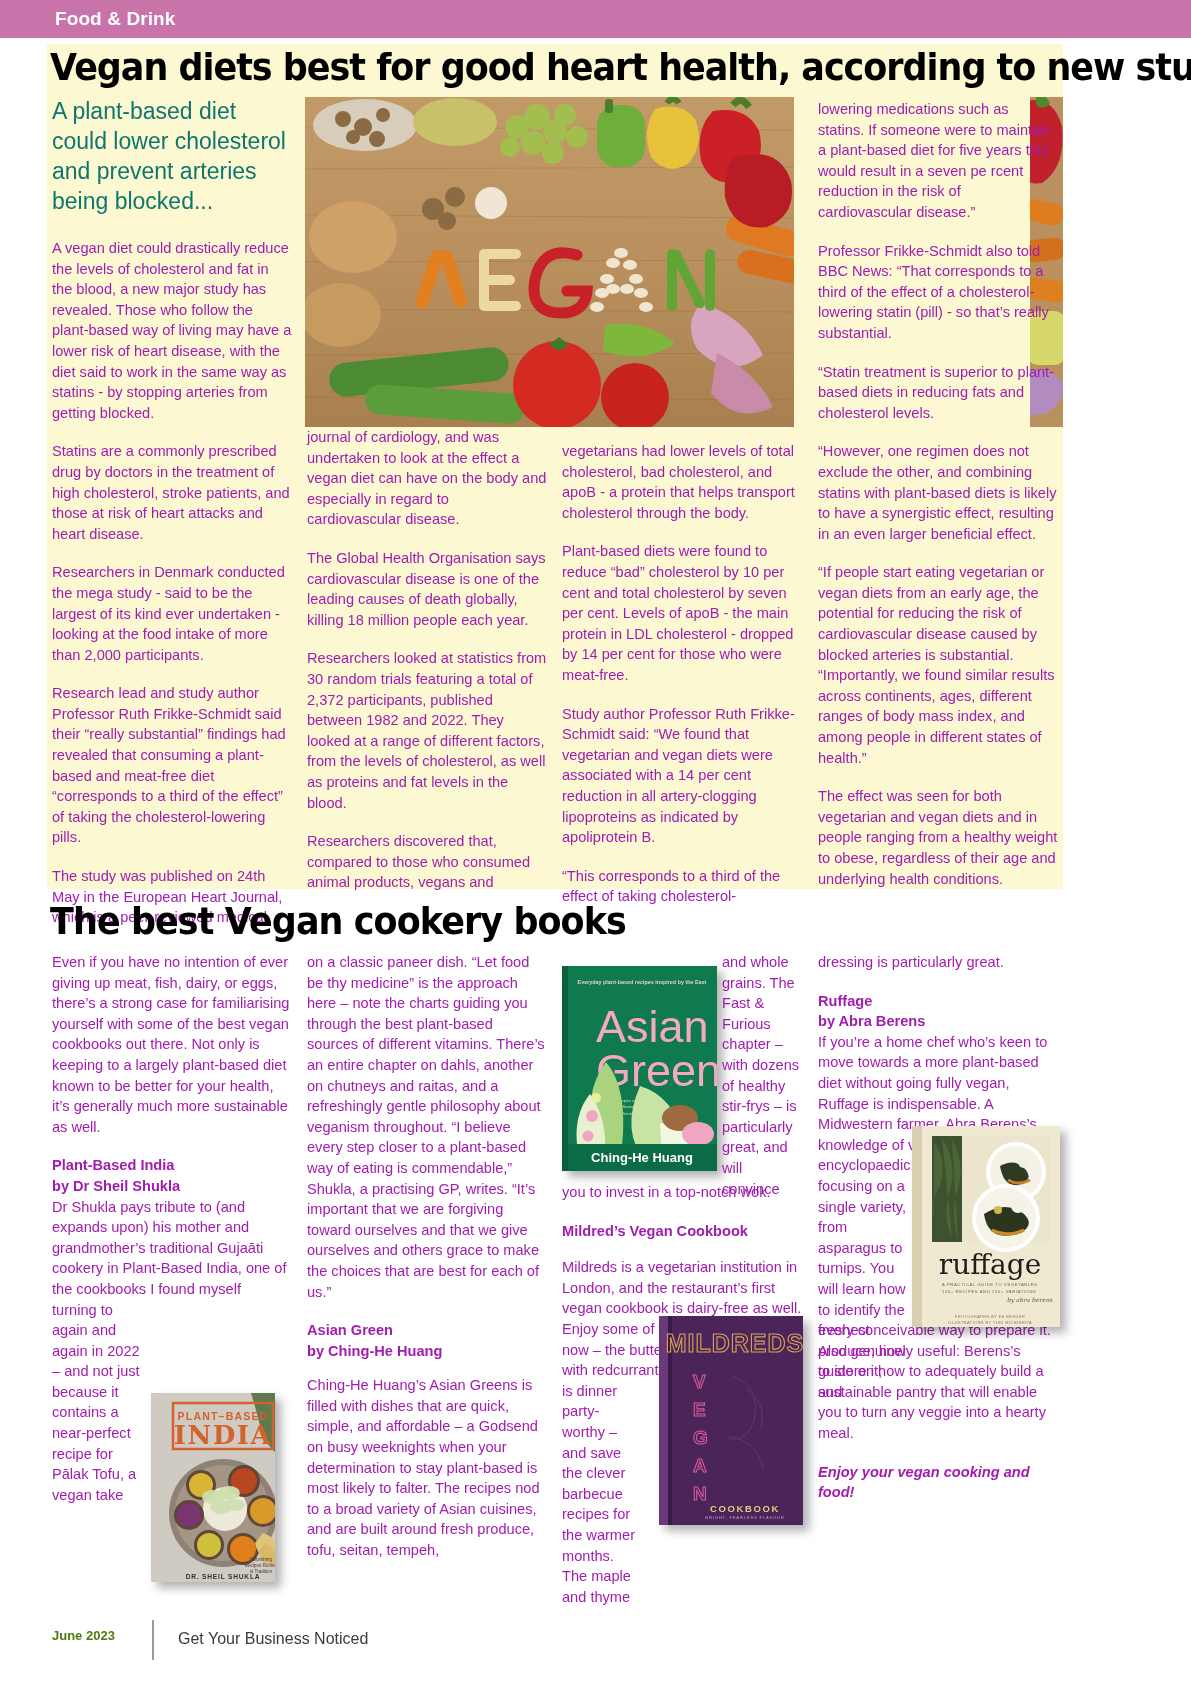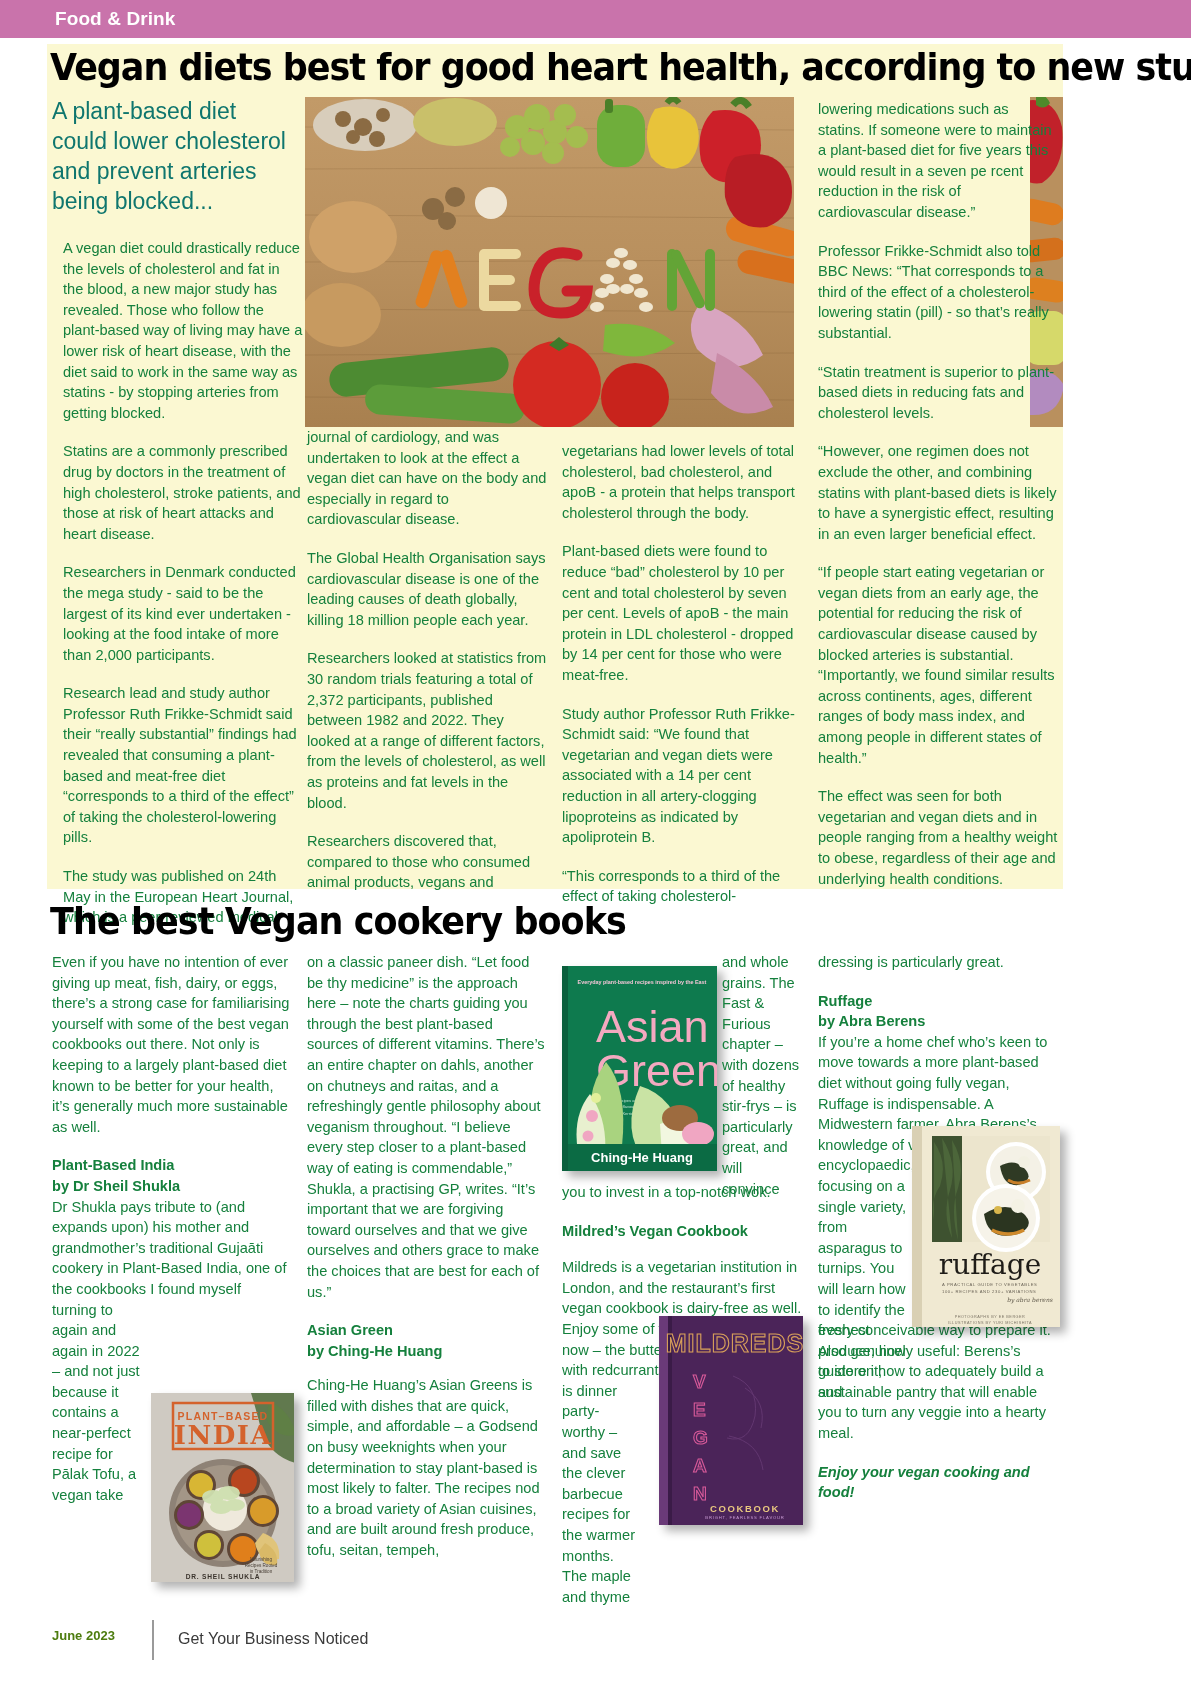--- a/index.html
+++ b/index.html
@@ -90,21 +90,21 @@
     font-size: 23px;
     line-height: 30px;
     color: #0f766e;
   }
 
   
   .col {
     position: absolute;
     font-size: 14.6px;
     line-height: 20.6px;
-    color: #15803d;
+    color: #a21caf;
   }
   .col p {
     margin: 0 0 18px 0;
   }
   .col p:last-child { margin-bottom: 0; }
 
   .bookhead {
     font-weight: bold;
   }
 
@@ -289,21 +289,21 @@
       <path d="M-6 4 q30 -6 38 26 q4 40 -20 56 q-28 4 -30 -34z" fill="#c1212a"></path>
       <path d="M6 0 q8 -6 14 6 q-6 8 -14 2z" fill="#4e8a2a"></path>
       <rect x="-10" y="104" width="44" height="22" rx="11" fill="#de7c1f" transform="rotate(12 12 115)"></rect>
       <rect x="-10" y="142" width="46" height="22" rx="11" fill="#d4701c" transform="rotate(-6 13 153)"></rect>
       <rect x="-6" y="182" width="44" height="22" rx="11" fill="#dd801f" transform="rotate(8 16 193)"></rect>
       <rect x="-4" y="214" width="40" height="54" rx="12" fill="#d6d96a"></rect>
       <path d="M-6 276 q26 -10 40 12 q-4 32 -34 30z" fill="#b28bbf"></path>
     </svg>
   </div>
 
-  <div class="col" style="left:52px; top:238px; width:240px;margin-left:11px;">
+  <div class="col" style="left:52px; top:238px; width:240px;">
     <p>A vegan diet could drastically reduce the levels of cholesterol and fat in the blood, a new major study has revealed. Those who follow the plant-based way of living may have a lower risk of heart disease, with the diet said to work in the same way as statins - by stopping arteries from getting blocked.</p>
     <p>Statins are a commonly prescribed drug by doctors in the treatment of high cholesterol, stroke patients, and those at risk of heart attacks and heart disease.</p>
     <p>Researchers in Denmark conducted the mega study - said to be the largest of its kind ever undertaken - looking at the food intake of more than 2,000 participants.</p>
     <p>Research lead and study author Professor Ruth Frikke-Schmidt said their “really substantial” findings had revealed that consuming a plant-based and meat-free diet “corresponds to a third of the effect” of taking the cholesterol-lowering pills.</p>
     <p>The study was published on 24th May in the European Heart Journal, which is a peer-reviewed medical</p>
   </div>
 
   <div class="col" style="left:307px; top:427px; width:240px;">
     <p>journal of cardiology, and was undertaken to look at the effect a vegan diet can have on the body and especially in regard to cardiovascular disease.</p>
     <p>The Global Health Organisation says cardiovascular disease is one of the leading causes of death globally, killing 18 million people each year.</p>
@@ -332,21 +332,21 @@
   <div class="col" style="left:52px; top:952px; width:240px;">
     <p>Even if you have no intention of ever giving up meat, fish, dairy, or eggs, there’s a strong case for familiarising yourself with some of the best vegan cookbooks out there. Not only is keeping to a largely plant-based diet known to be better for your health, it’s generally much more sustainable as well.</p>
     <p style="margin-bottom:0;">
       <span class="bookhead">Plant-Based India</span><br>
       <span class="bookhead">by Dr Sheil Shukla</span>
     </p>
     <p style="margin-bottom:0;">Dr Shukla pays tribute to (and expands upon) his mother and grandmother’s traditional Gujaāti cookery in Plant-Based India, one of the cookbooks I found myself</p>
     <p style="margin-bottom:0; width:98px;">turning to again and again in 2022 – and not just because it contains a near-perfect recipe for Pālak Tofu, a vegan take</p>
   </div>
 
-  <div class="cover" style="left:151px; top:1393px; width:143px; height:189px;">
+  <div class="cover" style="left:151px; top:1393px; width:124px; height:189px;">
     <svg width="145" height="189" viewBox="0 0 145 189">
       <rect width="145" height="189" fill="#cfcac2"></rect>
       <path d="M100 0 h45 v70 q-24 -6 -34 -30 q-6 -24 -11 -40z" fill="#4e6b3a" opacity="0.85"></path>
       <path d="M118 8 q22 10 27 34 q-20 4 -30 -16z" fill="#5f7f45"></path>
       <rect x="22" y="10" width="100" height="46" fill="none" stroke="#d4622c" stroke-width="2.5"></rect>
       <text x="72" y="27" text-anchor="middle" font-family="Liberation Sans, sans-serif" font-size="10.5" letter-spacing="1.2" fill="#d4622c" font-weight="bold">PLANT–BASED</text>
       <text x="72" y="51" text-anchor="middle" font-family="DejaVu Serif, serif" font-size="26" letter-spacing="1.5" fill="#d4622c" font-weight="bold">INDIA</text>
       <circle cx="72" cy="120" r="54" fill="#8e8276"></circle>
       <circle cx="72" cy="120" r="48" fill="#a39687"></circle>
       <circle cx="74" cy="116" r="22" fill="#efe9dc"></circle>

